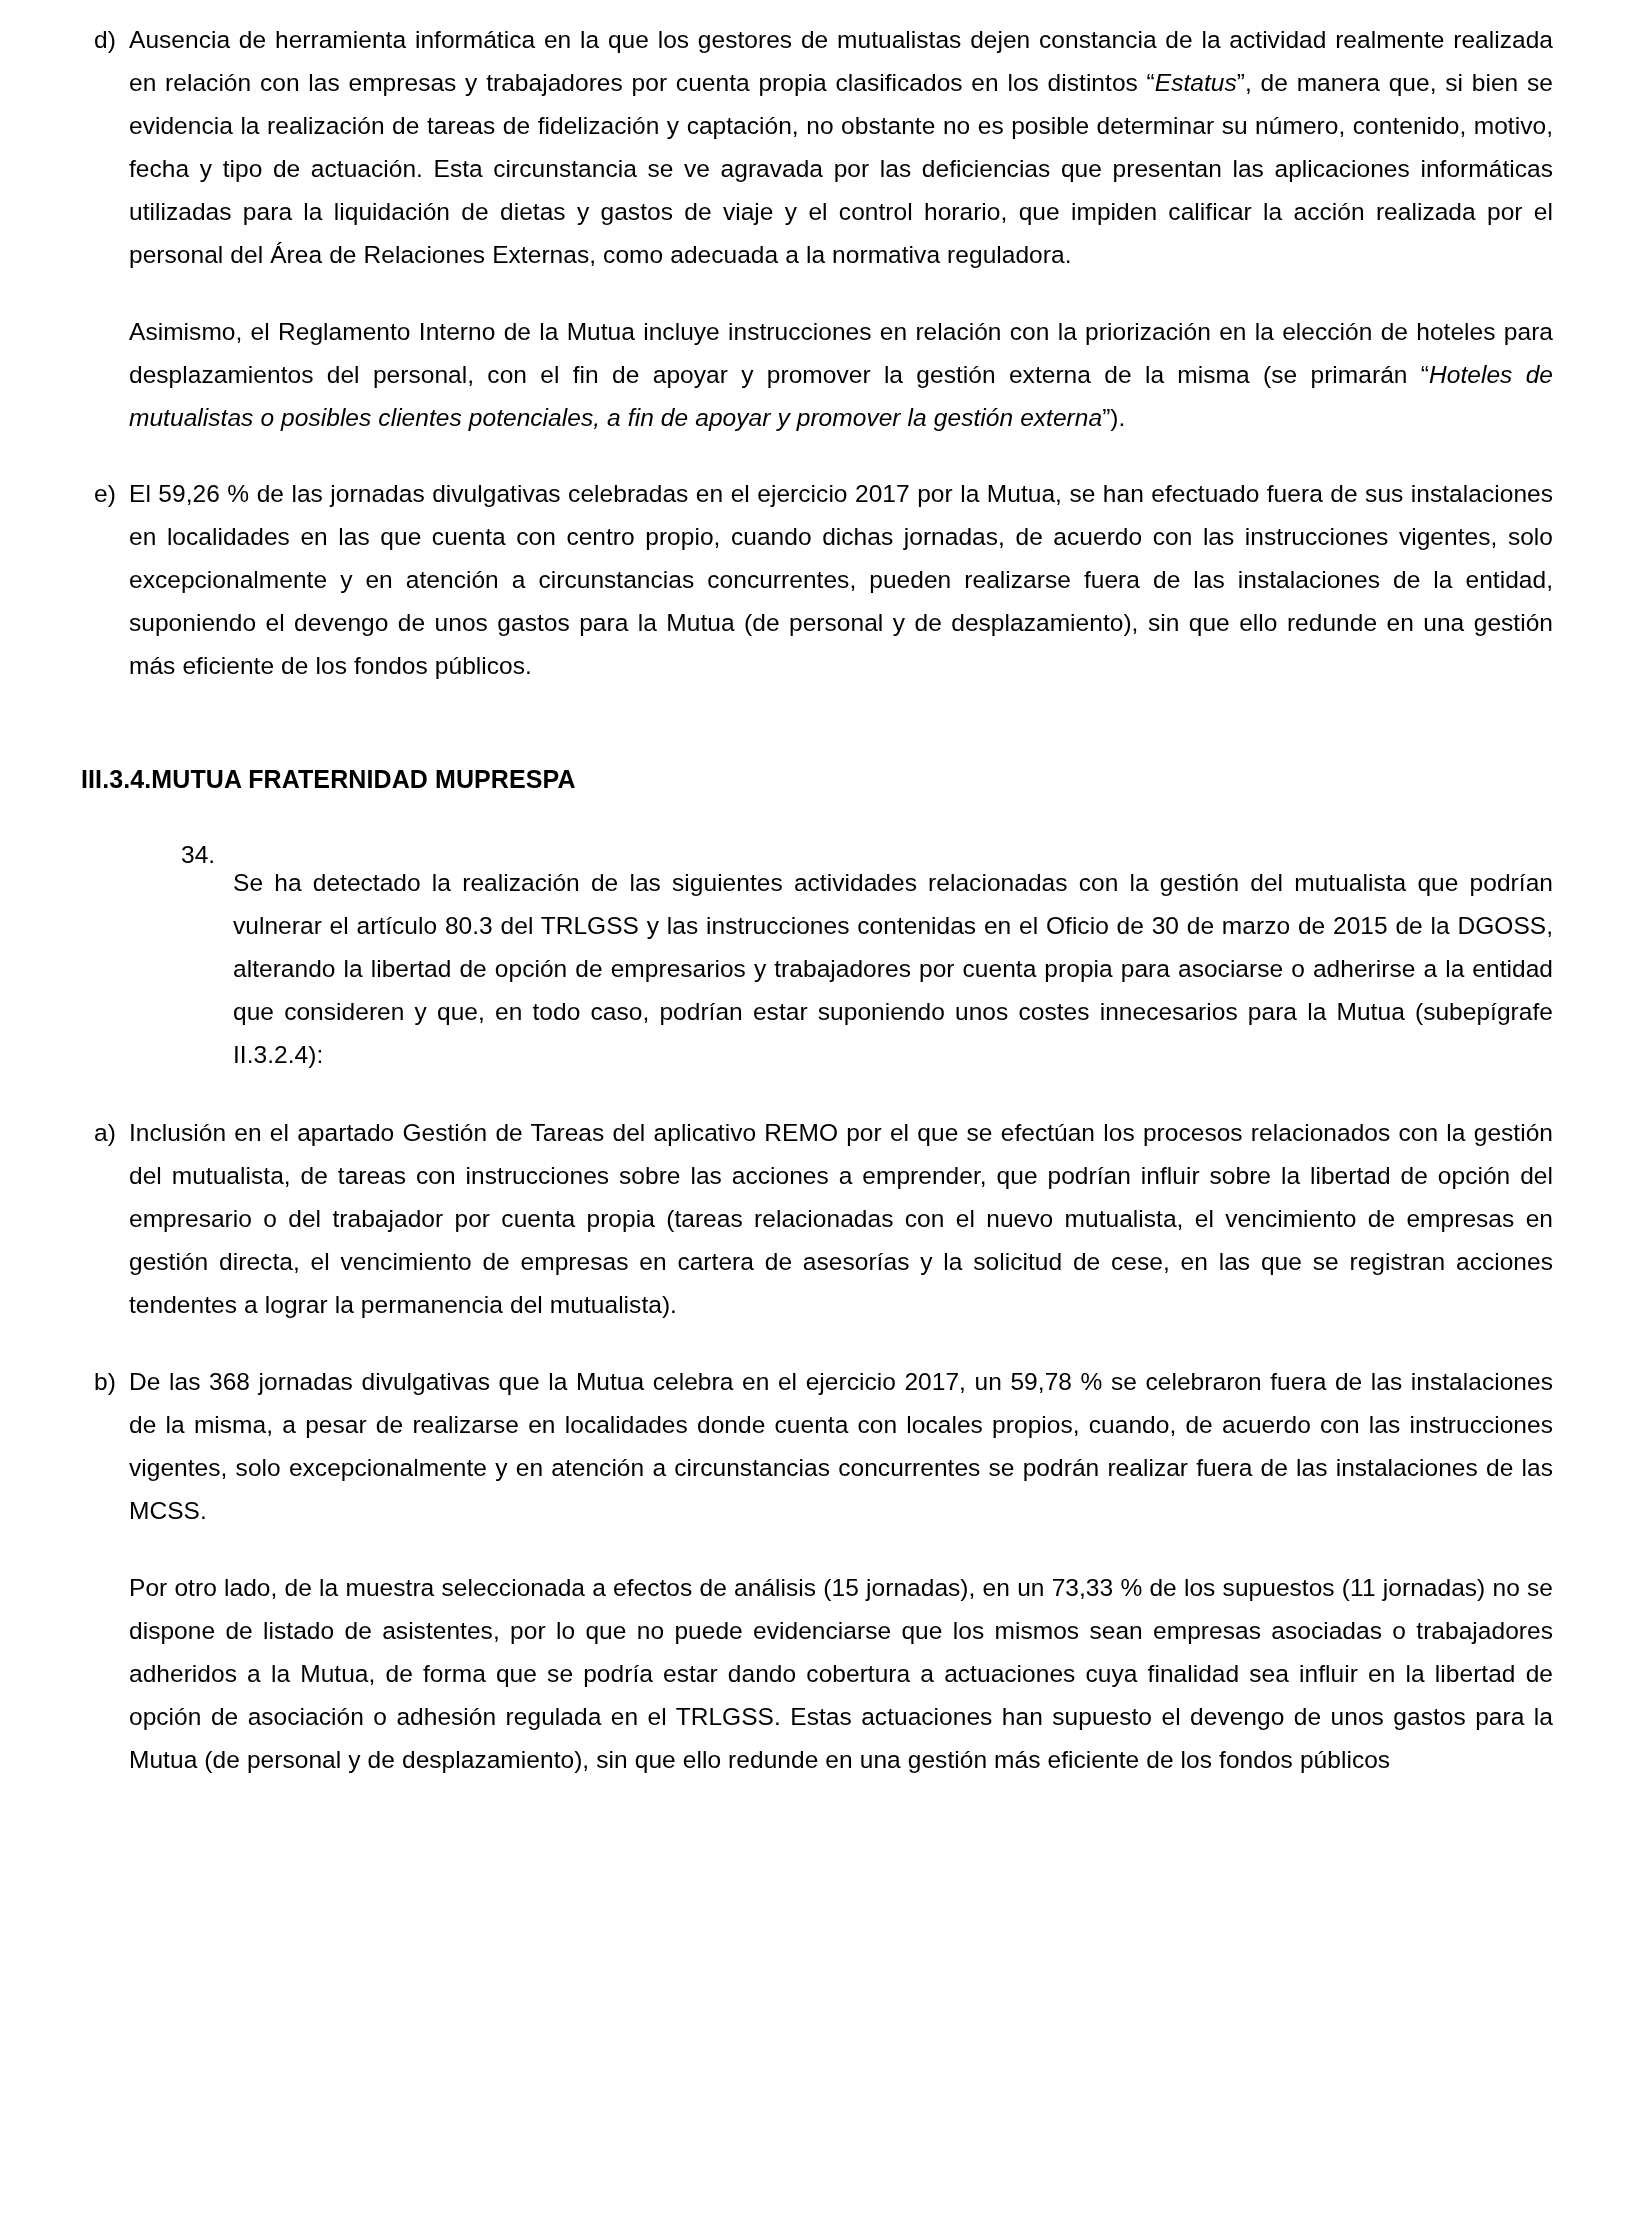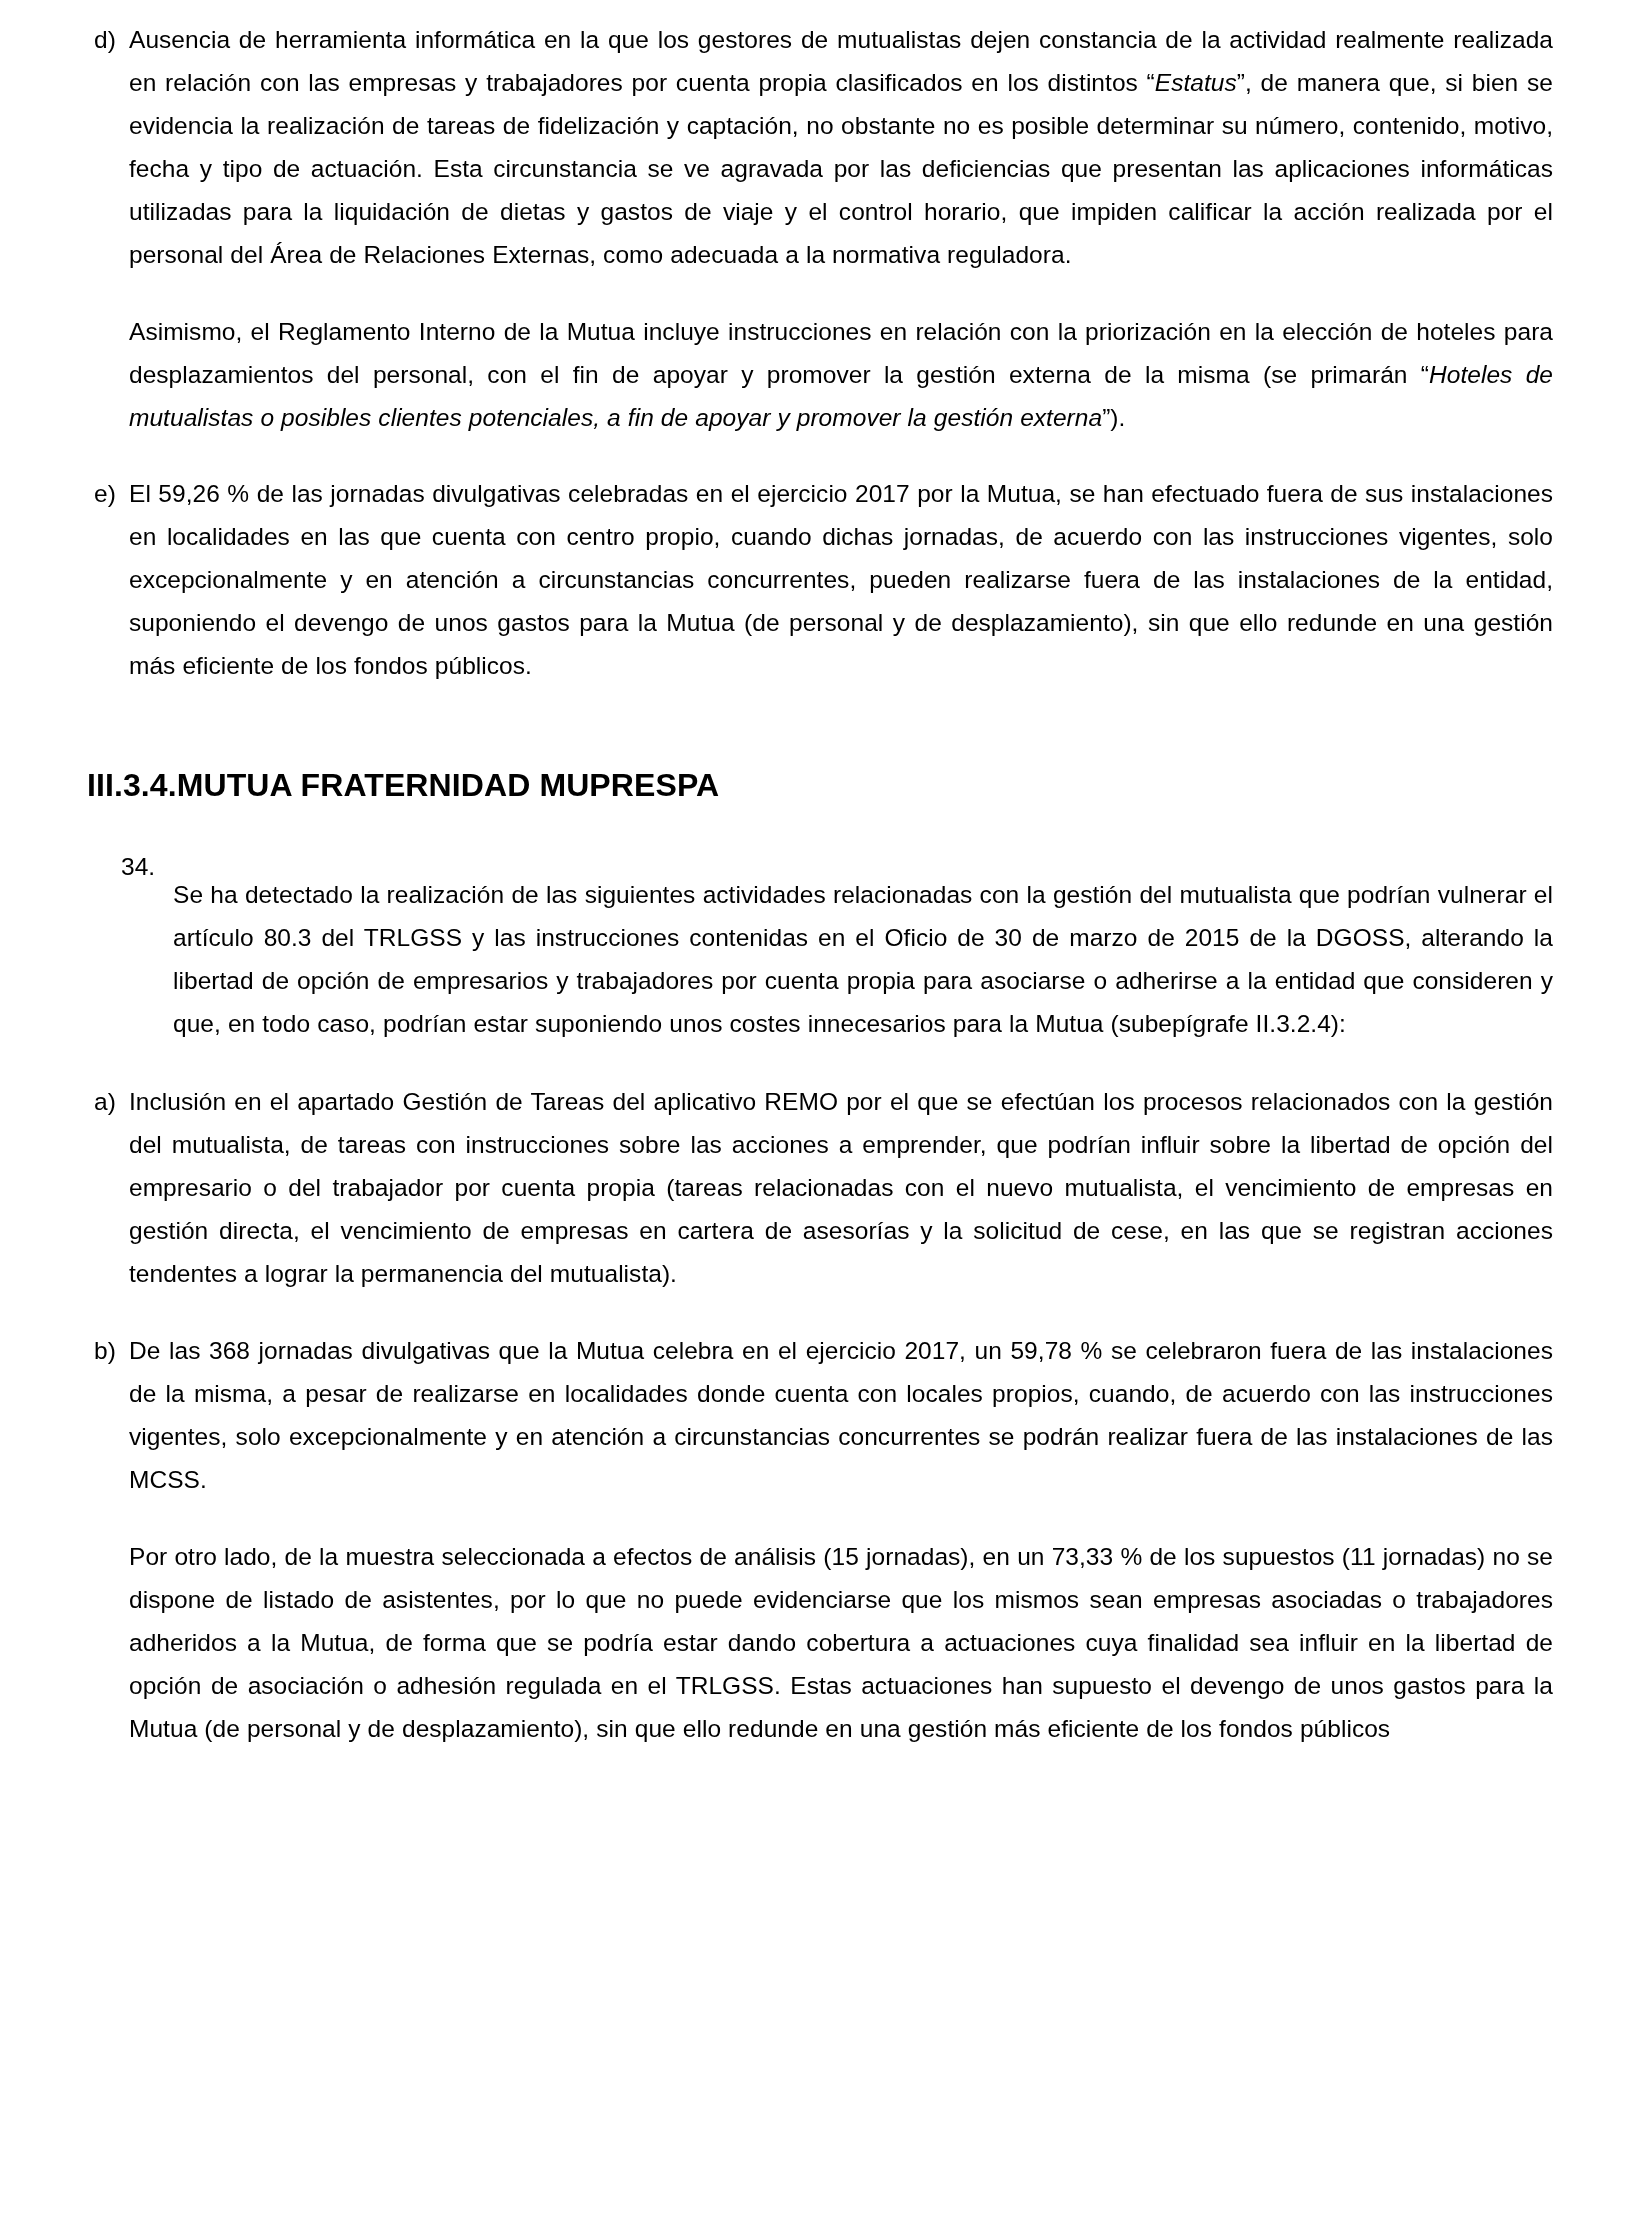--- a/index.html
+++ b/index.html
@@ -59,43 +59,43 @@
   }
 
   
   .numbered {
     display: flex;
     align-items: flex-start;
   }
   .numbered .marker {
     flex: 0 0 auto;
     width: 52px;
-    margin-left: 40px;
+    margin-left: 100px;
     white-space: nowrap;
   }
   .numbered .content {
     flex: 1 1 auto;
     min-width: 0;
     margin-top: 28px;
   }
   .numbered .content > p { margin: 0; }
 
   
   .gap-d-e   { height: 33px; }
   .gap-e-h   { height: 76px; }
   .gap-h-34  { height: 38px; }
   .gap-34-a  { height: 35px; }
   .gap-a-b   { height: 34px; }
 
   
   .section-heading {
-    font-size: 32px;
+    font-size: 25px;
     font-weight: bold;
     line-height: 32px;
-    margin: 6px;
+    margin: 0;
     padding-left: 0px;
     white-space: nowrap;
     letter-spacing: 0.1px;
   }
   .section-heading .num {
     display: inline-block;
     min-width: 67px;
   }
 
   em.it { }

